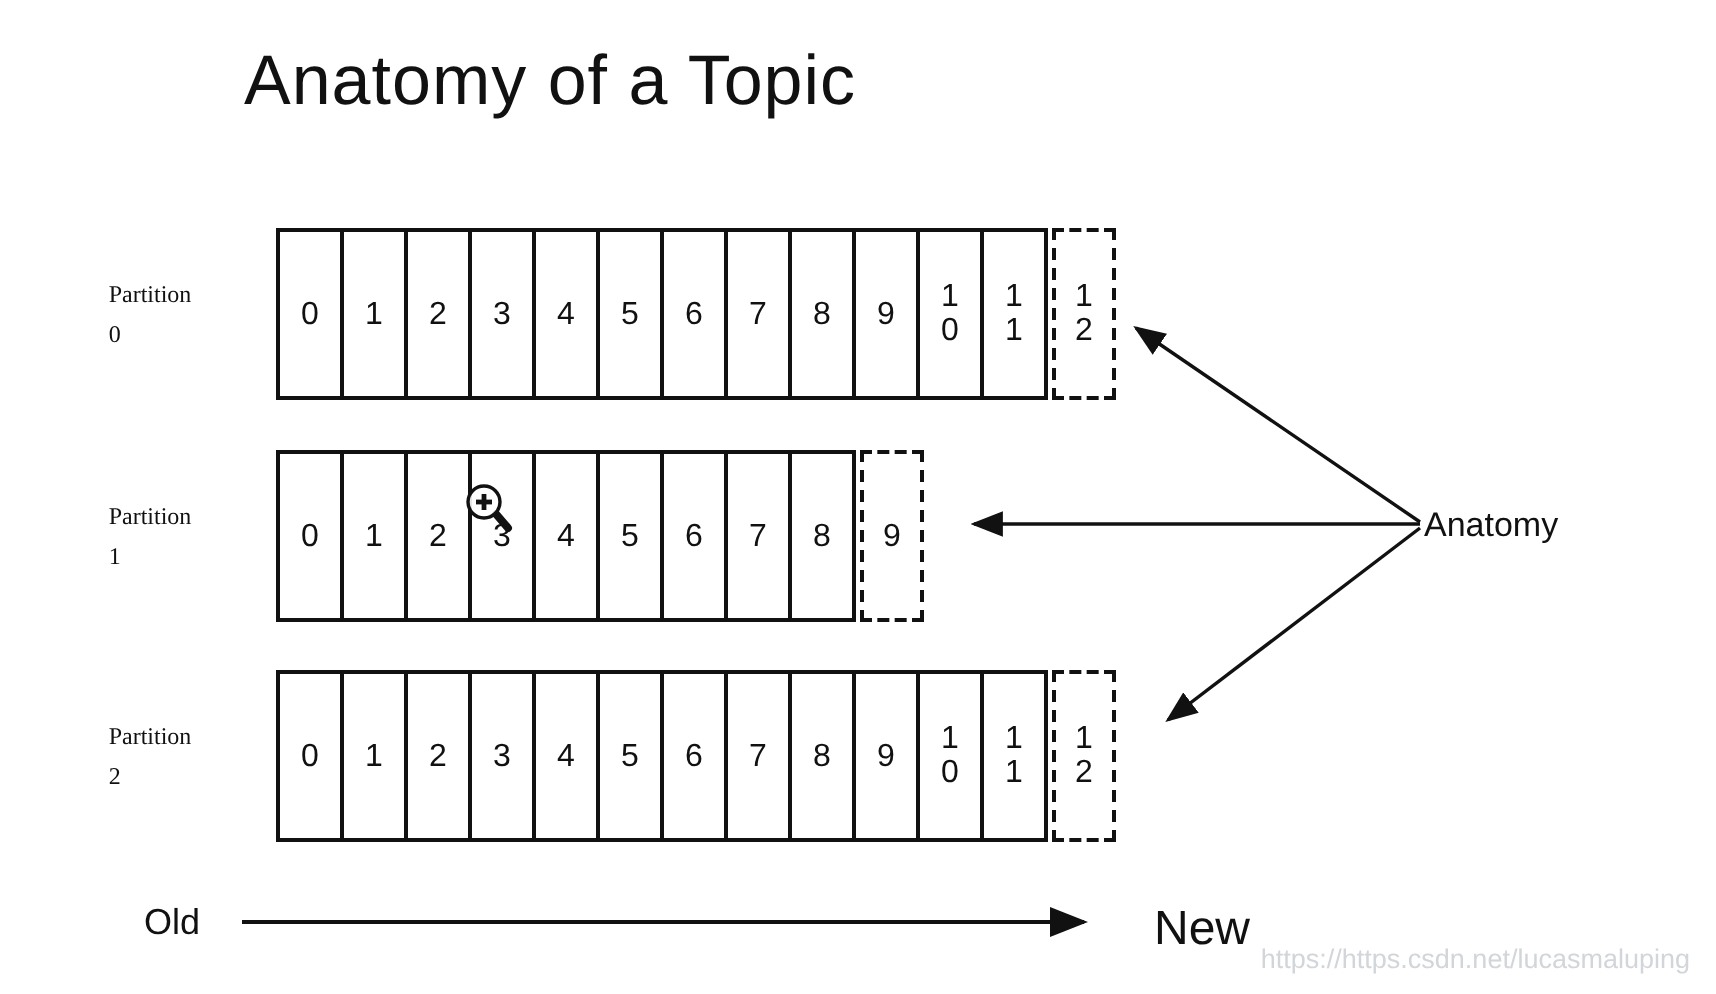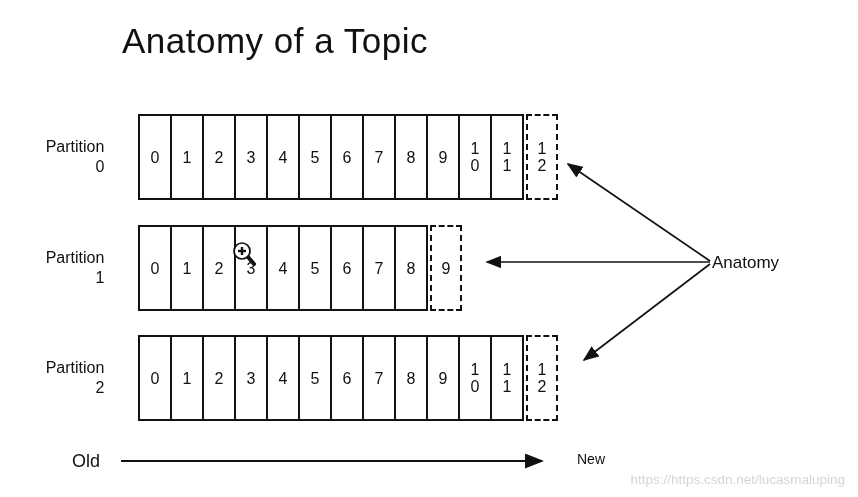--- a/index.html
+++ b/index.html
@@ -38,25 +38,26 @@
   }
   .partition-label{
     position:absolute;
     left:25px;
     top:0;
     width:100px;
     height:100%;
     display:flex;
     align-items:center;
     justify-content:center;
-    text-align:right;
-    font-size:16px;
+    text-align:left;
+    font-size:12px;
     line-height:20px;
     white-space:pre-line;
     color:var(--text);
+    font-family:Liberation Serif, serif;
   }
   .cells{
     position:absolute;
     left:138px;
     top:0;
     height:100%;
     display:flex;
     align-items:stretch;
   }
   .cell{
@@ -94,21 +95,21 @@
     position:absolute;
     left:72px;
     top:451px;
     font-size:18px;
     color:var(--text);
   }
   .new-label{
     position:absolute;
     left:577px;
     top:451px;
-    font-size:14px;
+    font-size:24px;
     color:var(--text);
   }
   .watermark{
     position:absolute;
     right:13px;
     top:472px;
     font-size:13.5px;
     color:var(--watermark);
     white-space:nowrap;
   }

